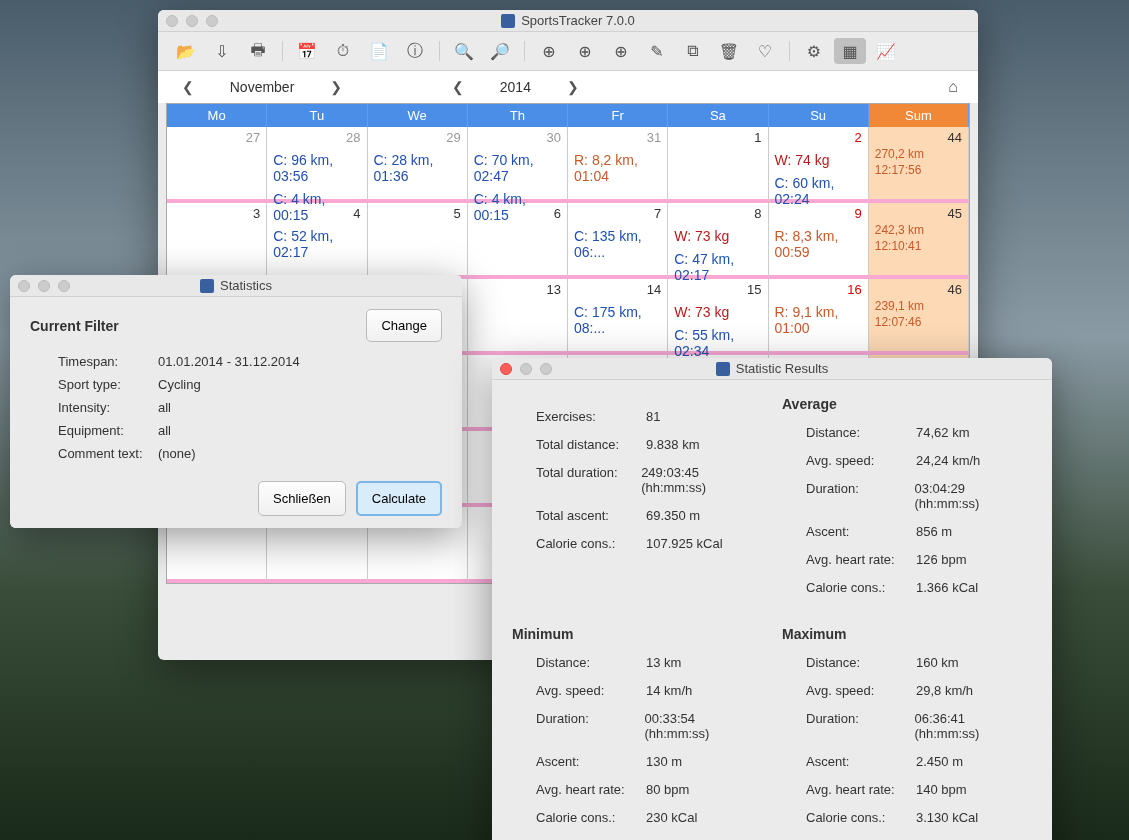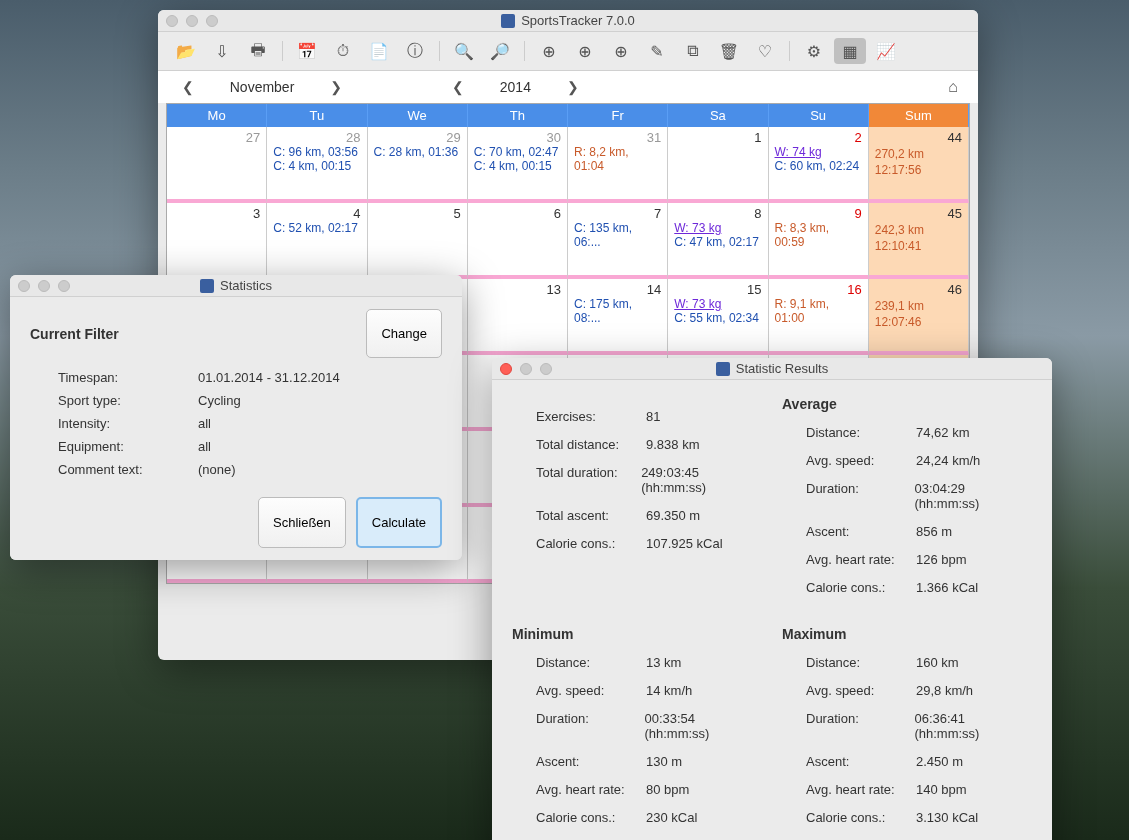--- a/index.html
+++ b/index.html
@@ -82,38 +82,38 @@
   background:#4a8ee8; color:#fff; text-align:center;
   padding:4px 0; font-size:13px; font-weight:500;
   border-right:1px solid #5a9ef5;
 }
 .cal-header div.sum { background:#f18838; }
 .cal-body { display: grid; grid-template-columns: repeat(7, 1fr) 1fr; grid-auto-rows: 76px; }
 .cell { border-right:1px solid #ccc; border-bottom:4px solid #f9a8d4; padding:3px 6px; font-size:12px; position:relative; }
 .cell .date { font-size:13px; color:#333; text-align:right; }
 .cell .date.gray { color:#999; }
 .cell .date.red { color:#d00; }
-.cell .entry { font-size:12px; margin-top:0; }
+.cell .entry { font-size:14px; margin-top:7px; }
 .cell .entry.blue { color:#2050b0; }
 .cell .entry.orange { color:#c85a2a; }
-.cell .entry.black { color:#6d28d9;text-decoration:underline; }
+.cell .entry.black { color:#b91c1c; }
 .cell.sum { background:#fdd9b5; }
 .cell.sum .sval { color:#c85a2a; font-size:12px; margin-top:2px;}
 
 
 .stats-body { padding:12px 20px; background:#ebebeb; font-size:13px; }
 .filter-header { display:flex; justify-content:space-between; align-items:center; margin-bottom:12px;}
 .filter-header h3 { font-size:14px; font-weight:bold; }
 .mac-btn {
   background: linear-gradient(#fdfdfd,#f0f0f0);
   border:1px solid #bbb; border-radius:5px;
-  padding:16px 14px; font-size:13px; cursor:pointer;
+  padding:8px 14px; font-size:13px; cursor:pointer;
 }
 .mac-btn.primary { border:2px solid #7bb6e8; background:#d9ecfa; }
-.filter-row { display:flex; margin:8px 0 8px 28px;gap:40px; }
+.filter-row { display:flex; margin:8px 0 8px 28px; }
 .filter-row .label { width:100px; }
 .btn-row { display:flex; justify-content:flex-end; gap:10px; margin-top:20px; }
 
 
 .results-body { padding:16px 20px 10px; background:#ebebeb; }
 .res-grid { display:grid; grid-template-columns: 1fr 1fr; column-gap:20px; row-gap: 6px; }
 .res-section h3 { font-size:14px; font-weight:bold; margin-bottom:10px;}
 .kv-row { display:flex; margin:13px 0 7px 24px; font-size:13px;}
 .kv-row .k { width:110px; }
 .res-btns { display:flex; justify-content:flex-end; padding:10px 14px; }

